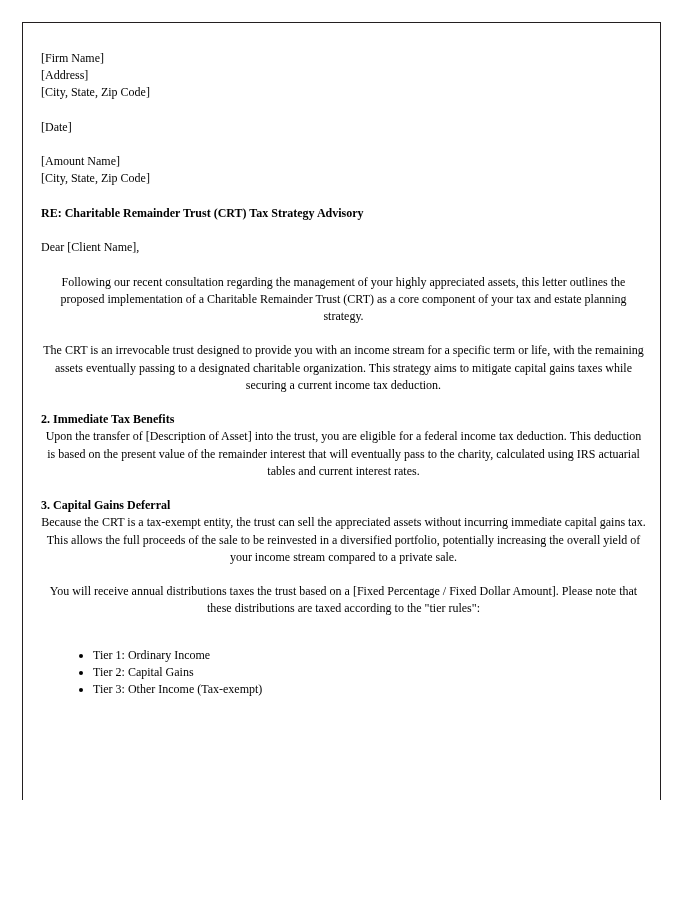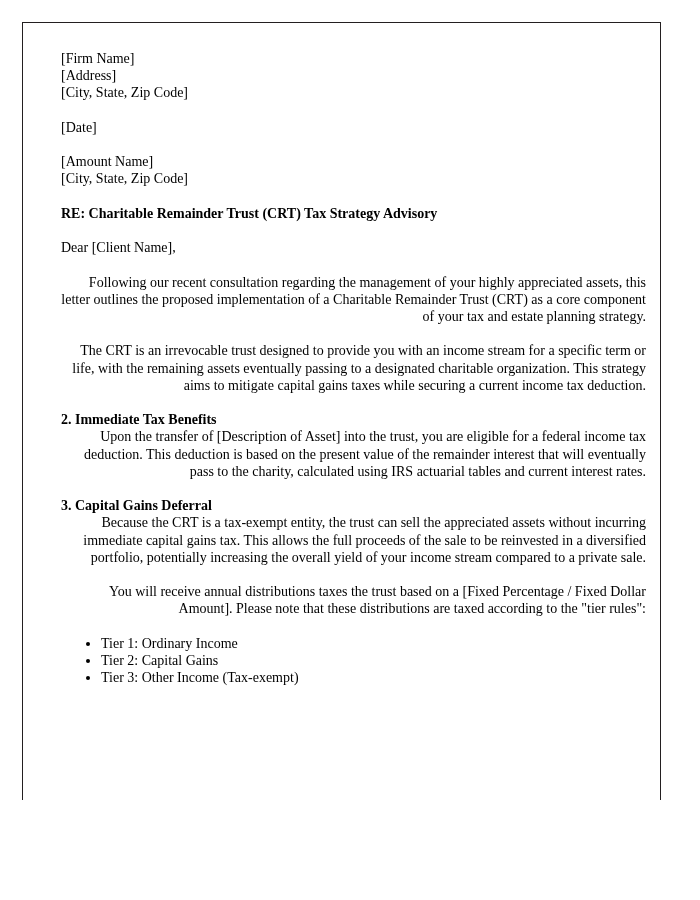--- a/index.html
+++ b/index.html
@@ -26,24 +26,24 @@
     border-left: 1px solid #231f20;
     border-top: 1px solid #231f20;
     border-right: 1px solid #231f20;
     border-bottom: none;
     background: #ffffff;
     overflow: hidden;
   }
 
   #doc-body {
     position: absolute;
-    left: 38px;           
+    left: 18px;           
     top: 27px;
     right: 14px;
-    font-size: 14px;
+    font-size: 12px;
     line-height: 17.2px;
   }
 
   .addr-block {
     margin: 0;
   }
   .addr-line {
     display: block;
     white-space: nowrap;
   }
@@ -57,30 +57,30 @@
     margin: 0;
     white-space: nowrap;
   }
 
   .salutation {
     margin: 0;
   }
 
   .para {
     margin: 0;
-    text-align: right;
+    text-align: center;
   }
 
   .section-heading {
     font-weight: bold;
     margin: 0;
   }
 
   .tier-list {
-    margin: 0;
+    margin: 12px;
     padding: 0 0 0 40px;
     list-style-type: disc;
   }
   .tier-list li {
     margin: 0;
     padding: 0;
     line-height: 17.2px;
   }
 </style>
 </head>

